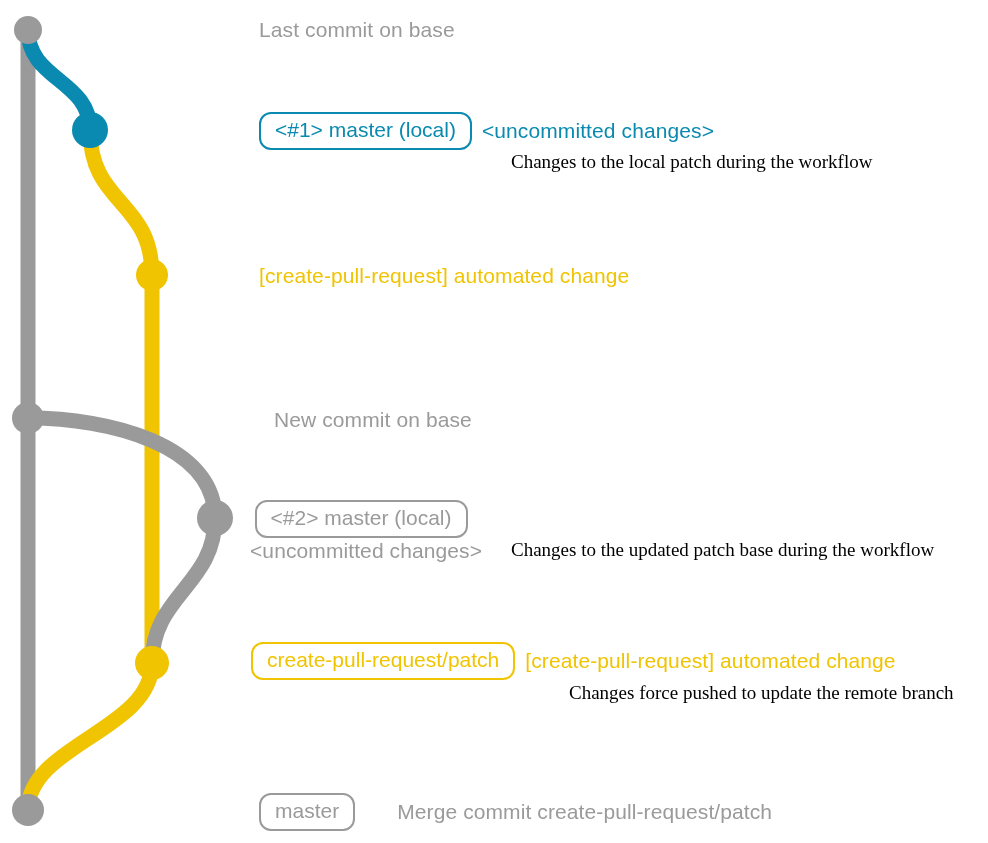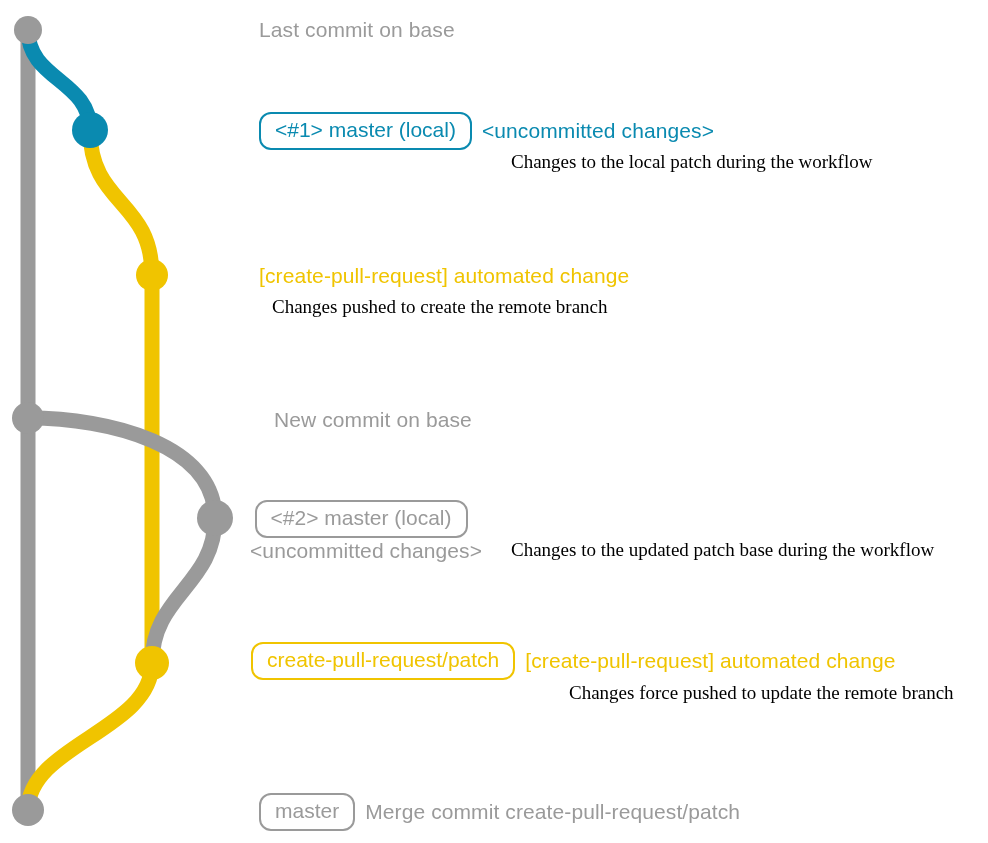--- a/index.html
+++ b/index.html
@@ -91,34 +91,33 @@
 
   <div class="annot commit-title" style="left:259px; top:17px; color:#9a9a9a;">Last commit on base</div>
 
   <div class="row" style="left:259px; top:112px;">
     <span class="badge" style="color:#0a8ab0;">&lt;#1&gt; master (local)</span>
     <span class="commit-title" style="color:#0a8ab0;">&lt;uncommitted changes&gt;</span>
   </div>
   <div class="annot commit-desc" style="left:511px; top:150px;">Changes to the local patch during the workflow</div>
 
   <div class="annot commit-title" style="left:259px; top:263px; color:#f0c400;">[create-pull-request] automated change</div>
-  <div class="annot commit-desc" style="left:272px; top:295px;">Changes pushed to create the remote branch</div>
 
   <div class="annot commit-title" style="left:259px; top:407px; color:#9a9a9a;margin-left:15px;">New commit on base</div>
 
   <div class="row" style="left:250px; top:500px;flex-direction:column;">
     <span class="badge" style="color:#9a9a9a;">&lt;#2&gt; master (local)</span>
     <span class="commit-title" style="color:#9a9a9a;">&lt;uncommitted changes&gt;</span>
   </div>
   <div class="annot commit-desc" style="left:511px; top:538px;">Changes to the updated patch base during the workflow</div>
 
   <div class="row" style="left:251px; top:642px;">
     <span class="badge" style="color:#f0c400;">create-pull-request/patch</span>
     <span class="commit-title" style="color:#f0c400;">[create-pull-request] automated change</span>
   </div>
   <div class="annot commit-desc" style="left:569px; top:681px;">Changes force pushed to update the remote branch</div>
 
-  <div class="row" style="left:259px; top:793px;">
+  <div class="row" style="left:259px; top:793px;gap:32px;">
     <span class="badge" style="color:#9a9a9a;">master</span>
     <span class="commit-title" style="color:#9a9a9a;">Merge commit create-pull-request/patch</span>
   </div>
 
 </div>
 
 </body></html>

